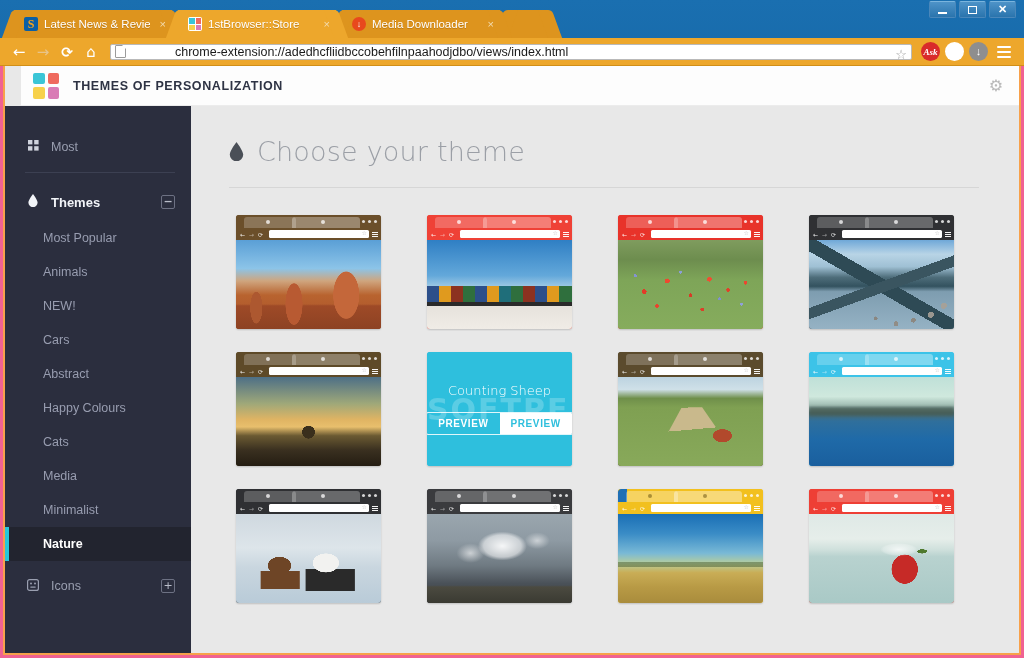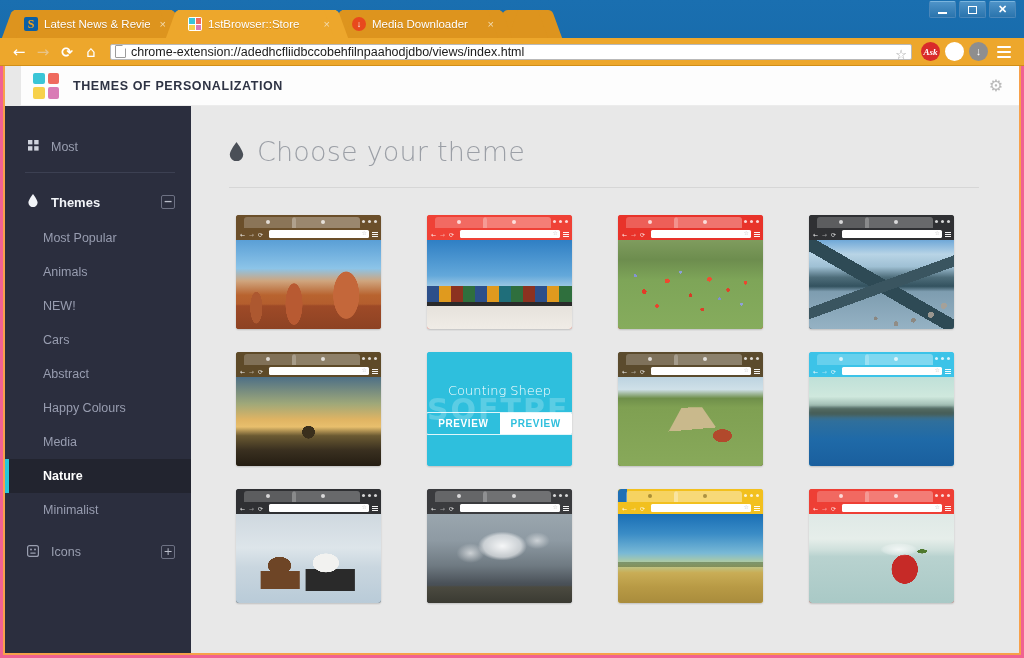--- a/index.html
+++ b/index.html
@@ -108,20 +108,21 @@
     font-family:"DejaVu Sans", sans-serif;
   }
   .nav-ico.dim{ color:#e8c489; }
   .nav-ico.reload{ font-size:14px; font-weight:bold;}
   .omnibox{
     flex:1 1 auto; height:16px; background:#fff;
     border:1px solid #b9b9b9; border-radius:2px;
     margin:0 4px 0 6px;
     display:flex; align-items:center; padding:0 4px;
     position:relative;
+    gap:44px;
   }
   .omni-doc{
     width:11px;height:13px;flex:0 0 11px;background:#fff;
     border:1px solid #9b9b9b; border-radius:1px; margin-right:5px;
     position:relative;
   }
   .omni-doc:after{
     content:""; position:absolute; right:-1px; top:-1px;
     border-left:4px solid transparent; border-top:4px solid #fff;
     border-right:0; filter:none;
@@ -483,27 +484,30 @@
         <div class="side-sub">
               <span>Cars</span>
             </div>
         <div class="side-sub">
               <span>Abstract</span>
             </div>
         <div class="side-sub">
               <span>Happy Colours</span>
             </div>
         <div class="side-sub">
+              <span>Cats</span>
+            </div>
+        <div class="side-sub">
               <span>Media</span>
+            </div>
+        <div class="side-sub">
+              <span>Minimalist</span>
             </div>
         <div class="side-sub active">
               <span>Nature</span>
-            </div>
-        <div class="side-sub">
-              <span>Minimalist</span>
             </div>
       </div>
 
       <div class="side-gap"></div>
 
       <div class="side-row">
         <span class="ico">
           <svg width="12" height="12" viewBox="0 0 12 12">
                 <rect x="0.6" y="0.6" width="10.8" height="10.8" rx="2" fill="none" stroke="#9a9fb0" stroke-width="1.2"></rect>
                 <circle cx="4" cy="4.6" r="1" fill="#9a9fb0"></circle>

